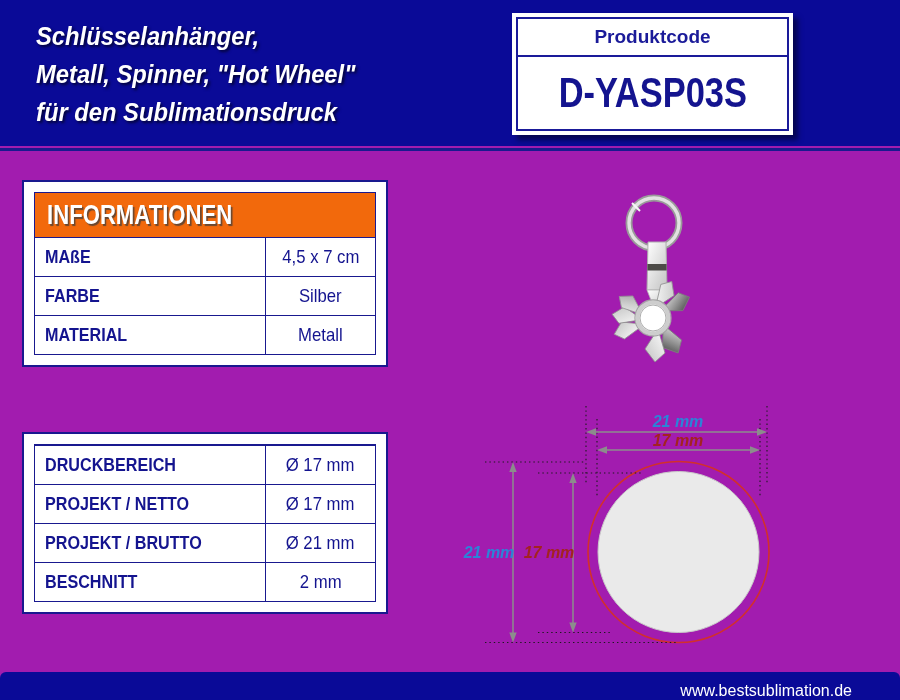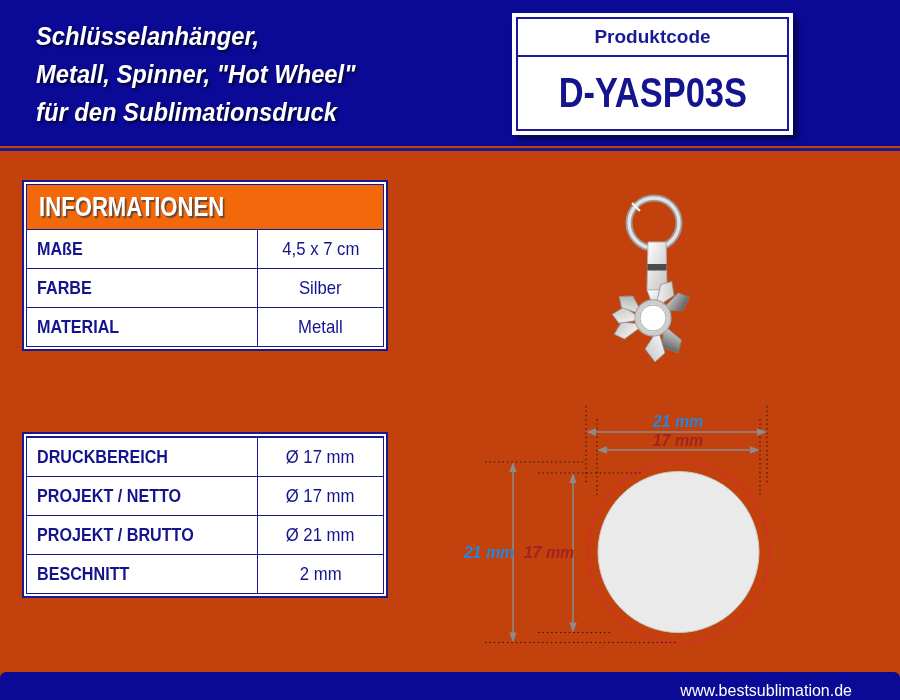--- a/index.html
+++ b/index.html
@@ -1,16 +1,16 @@
 <!DOCTYPE html>
 <html><head>
 <meta charset="utf-8">
 <style>
   html,body{margin:0;padding:0;background:#ffffff;}
-  .page{position:relative;width:900px;height:700px;background:#c2410c;overflow:hidden;
+  .page{position:relative;width:900px;height:700px;background:#a21caf;overflow:hidden;
         font-family:"Liberation Sans",sans-serif;}
 
   
   .band{position:absolute;left:0;top:0;width:900px;height:146px;background:#0A0A97;}
   .band-rule{position:absolute;left:0;top:148px;width:900px;height:3px;background:#19198F;}
   .title{position:absolute;left:36px;top:17px;color:#ffffff;font-weight:bold;font-style:italic;
          font-size:25px;line-height:38px;text-shadow:2px 2px 3px rgba(0,0,0,0.65);
          transform:scaleX(0.95);transform-origin:left top;white-space:nowrap;}
 
   
@@ -19,21 +19,21 @@
   .codebox-inner{border:2px solid #1A1A99;height:100%;box-sizing:border-box;display:flex;
                  flex-direction:column;}
   .code-label{height:36px;border-bottom:2px solid #1A1A99;display:flex;align-items:center;
               justify-content:center;color:#1A1A99;font-weight:bold;font-size:19px;}
   .code-value{flex:1;display:flex;align-items:center;justify-content:center;color:#14148F;
               font-weight:bold;font-size:42px;}
   .scale-c{display:inline-block;transform:scaleX(0.82);transform-origin:center;white-space:nowrap;}
 
   
   .card{position:absolute;left:22px;width:366px;background:#ffffff;border:2px solid #19198F;
-        padding:2px;box-sizing:border-box;}
+        padding:10px;box-sizing:border-box;}
   .card-inner{border:1px solid #19198F;}
   .card-header{height:44px;background:#F2690C;display:flex;align-items:center;padding-left:12px;}
   .card-header span{color:#ffffff;font-weight:bold;font-size:27px;letter-spacing:0px;
         text-shadow:2px 2px 1px rgba(60,60,60,0.75);display:inline-block;
         transform:scaleX(0.82);transform-origin:left center;white-space:nowrap;}
   .row{display:flex;height:38px;border-top:1px solid #19198F;}
   .cell-label{width:231px;border-right:1px solid #19198F;display:flex;align-items:center;
               padding-left:10px;box-sizing:border-box;}
   .cell-label span{color:#14148F;font-weight:bold;font-size:19px;display:inline-block;
               transform:scaleX(0.85);transform-origin:left center;white-space:nowrap;}

